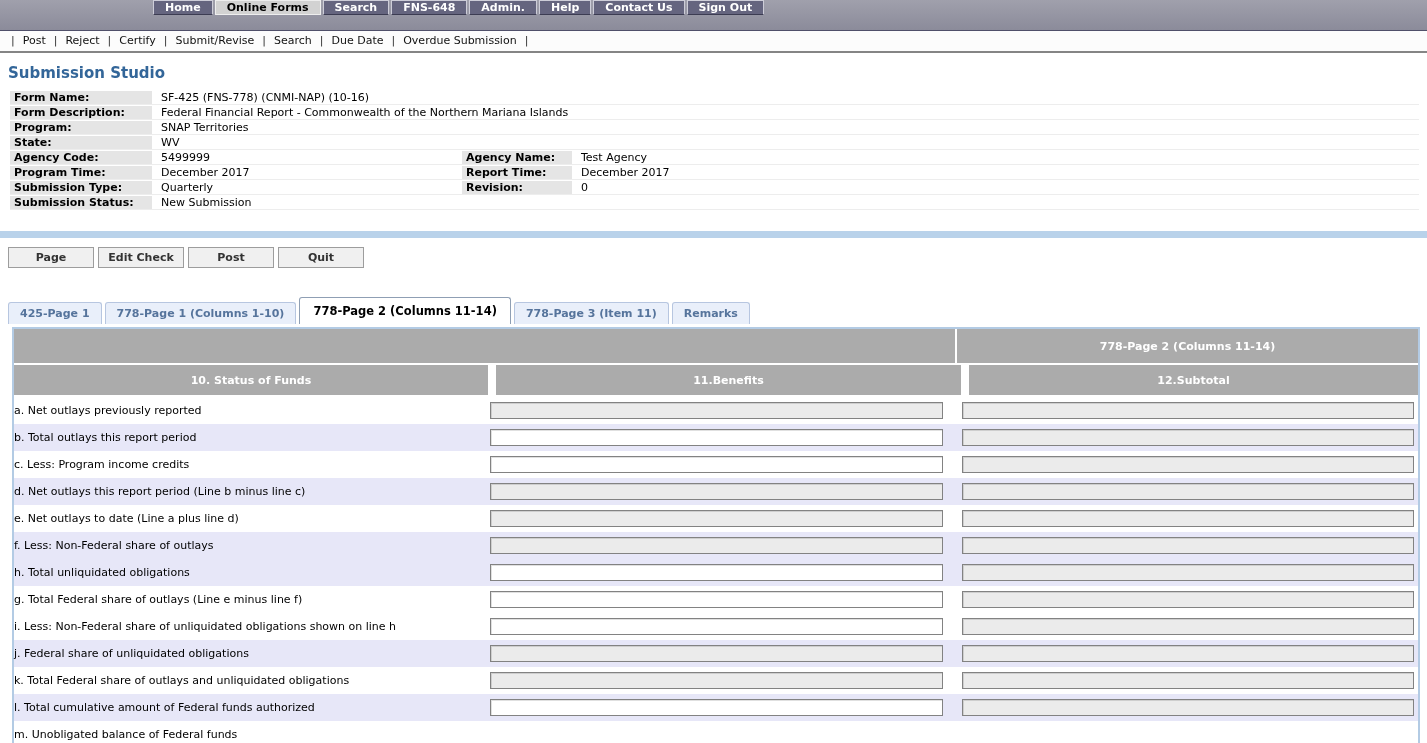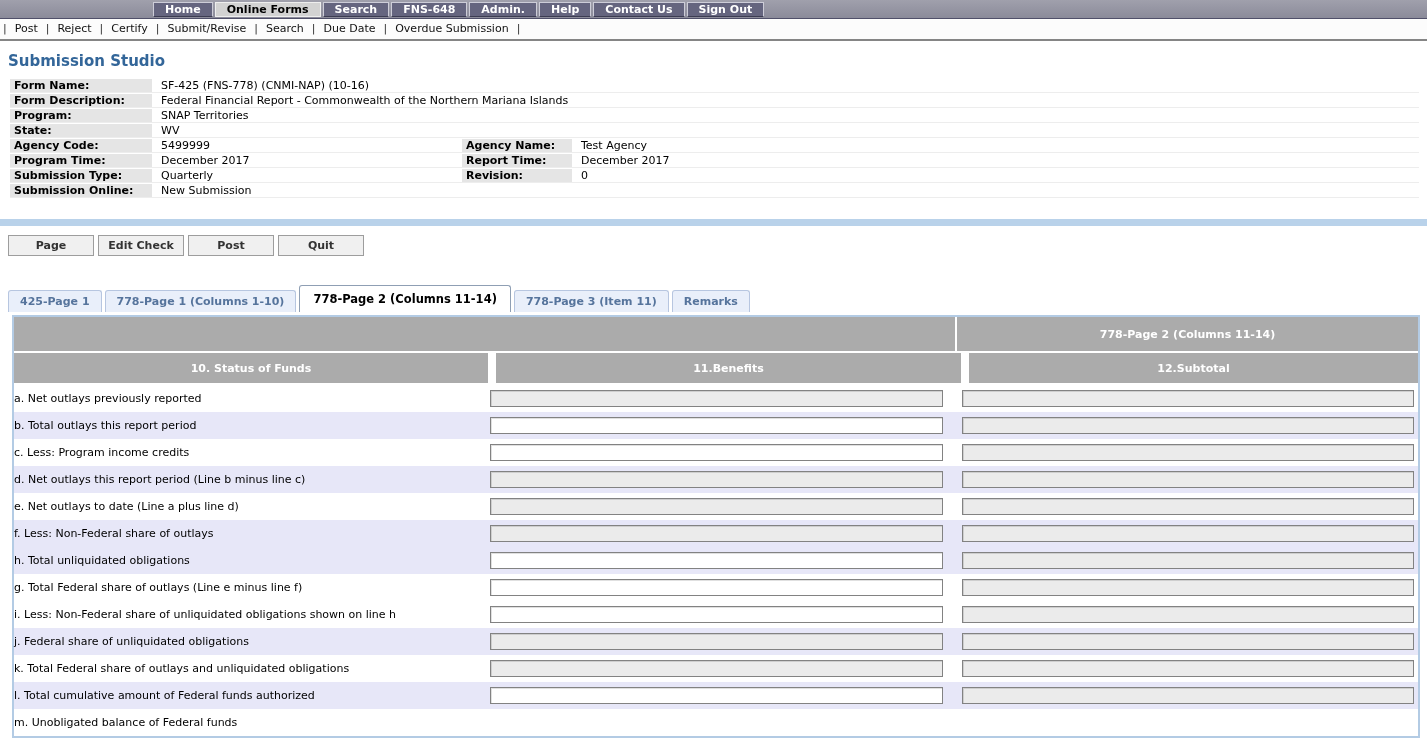--- a/index.html
+++ b/index.html
@@ -1,28 +1,28 @@
 <!DOCTYPE html>
 <html><head>
 <meta charset="utf-8">
 <style>
   * { box-sizing: border-box; margin: 0; padding: 0; }
   html, body { width: 1427px; height: 743px; overflow: hidden; background: #fff;
     font-family: "DejaVu Sans", "Liberation Sans", sans-serif; font-size: 11px; color: #000; }
 
   
-  .topbar { height: 19px; background: linear-gradient(#a0a0ac, #8b8b9a);
-    border-bottom: 1px solid #50506a; display: flex; align-items: center; padding-left: 153px; }
+  .topbar { height: 31px; background: linear-gradient(#a0a0ac, #8b8b9a);
+    border-bottom: 1px solid #50506a; display: flex; align-items: flex-start; padding-left: 153px; }
   .navbtn { background: #65657f; color: #fff; font-weight: bold; font-size: 11px;
     padding: 0 11px; margin-right: 2px; display: flex; align-items: center;
     border: 1px solid #cdcdd8; border-bottom-color: #3c3c52; cursor: pointer; white-space: nowrap; }
   .navbtn.active { background: #d2d2d2; color: #000; border-color: #eee; }
 
   
-  .toolbar { background: #fcfcfc; padding: 3px 2px 4px 2px; border-bottom: 2px solid #858585;
+  .toolbar { background: #fcfcfc; padding: 3px 2px 4px 10px; border-bottom: 2px solid #858585;
     font-size: 11px; white-space: nowrap; }
   .toolbar .sep { color: #333; margin: 0 1px; }
   .toolbar .tlink { color: #111; margin: 0 7px; cursor: pointer; }
 
   
   .page-title { color: #336699; font-weight: bold; font-size: 15px; margin: 11px 0 9px 8px; }
 
   
   .meta { margin: 0 8px 0 10px; }
   .meta-row { display: grid; grid-template-columns: 142px 296px 110px 1fr; column-gap: 7px;
@@ -113,21 +113,21 @@
         <div class="meta-label">Report Time:</div>
         <div class="meta-value">December 2017</div>
       </div>
       <div class="meta-row">
         <div class="meta-label">Submission Type:</div>
         <div class="meta-value">Quarterly</div>
         <div class="meta-label">Revision:</div>
         <div class="meta-value">0</div>
       </div>
       <div class="meta-row">
-        <div class="meta-label">Submission Online:</div>
+        <div class="meta-label">Submission Status:</div>
         <div class="meta-value span3">New Submission</div>
       </div>
     </div>
   <div class="bluebar"></div>
   <div class="actions">
       <button class="action-btn">Page</button>
       <button class="action-btn">Edit Check</button>
       <button class="action-btn">Post</button>
       <button class="action-btn">Quit</button>
     </div>

